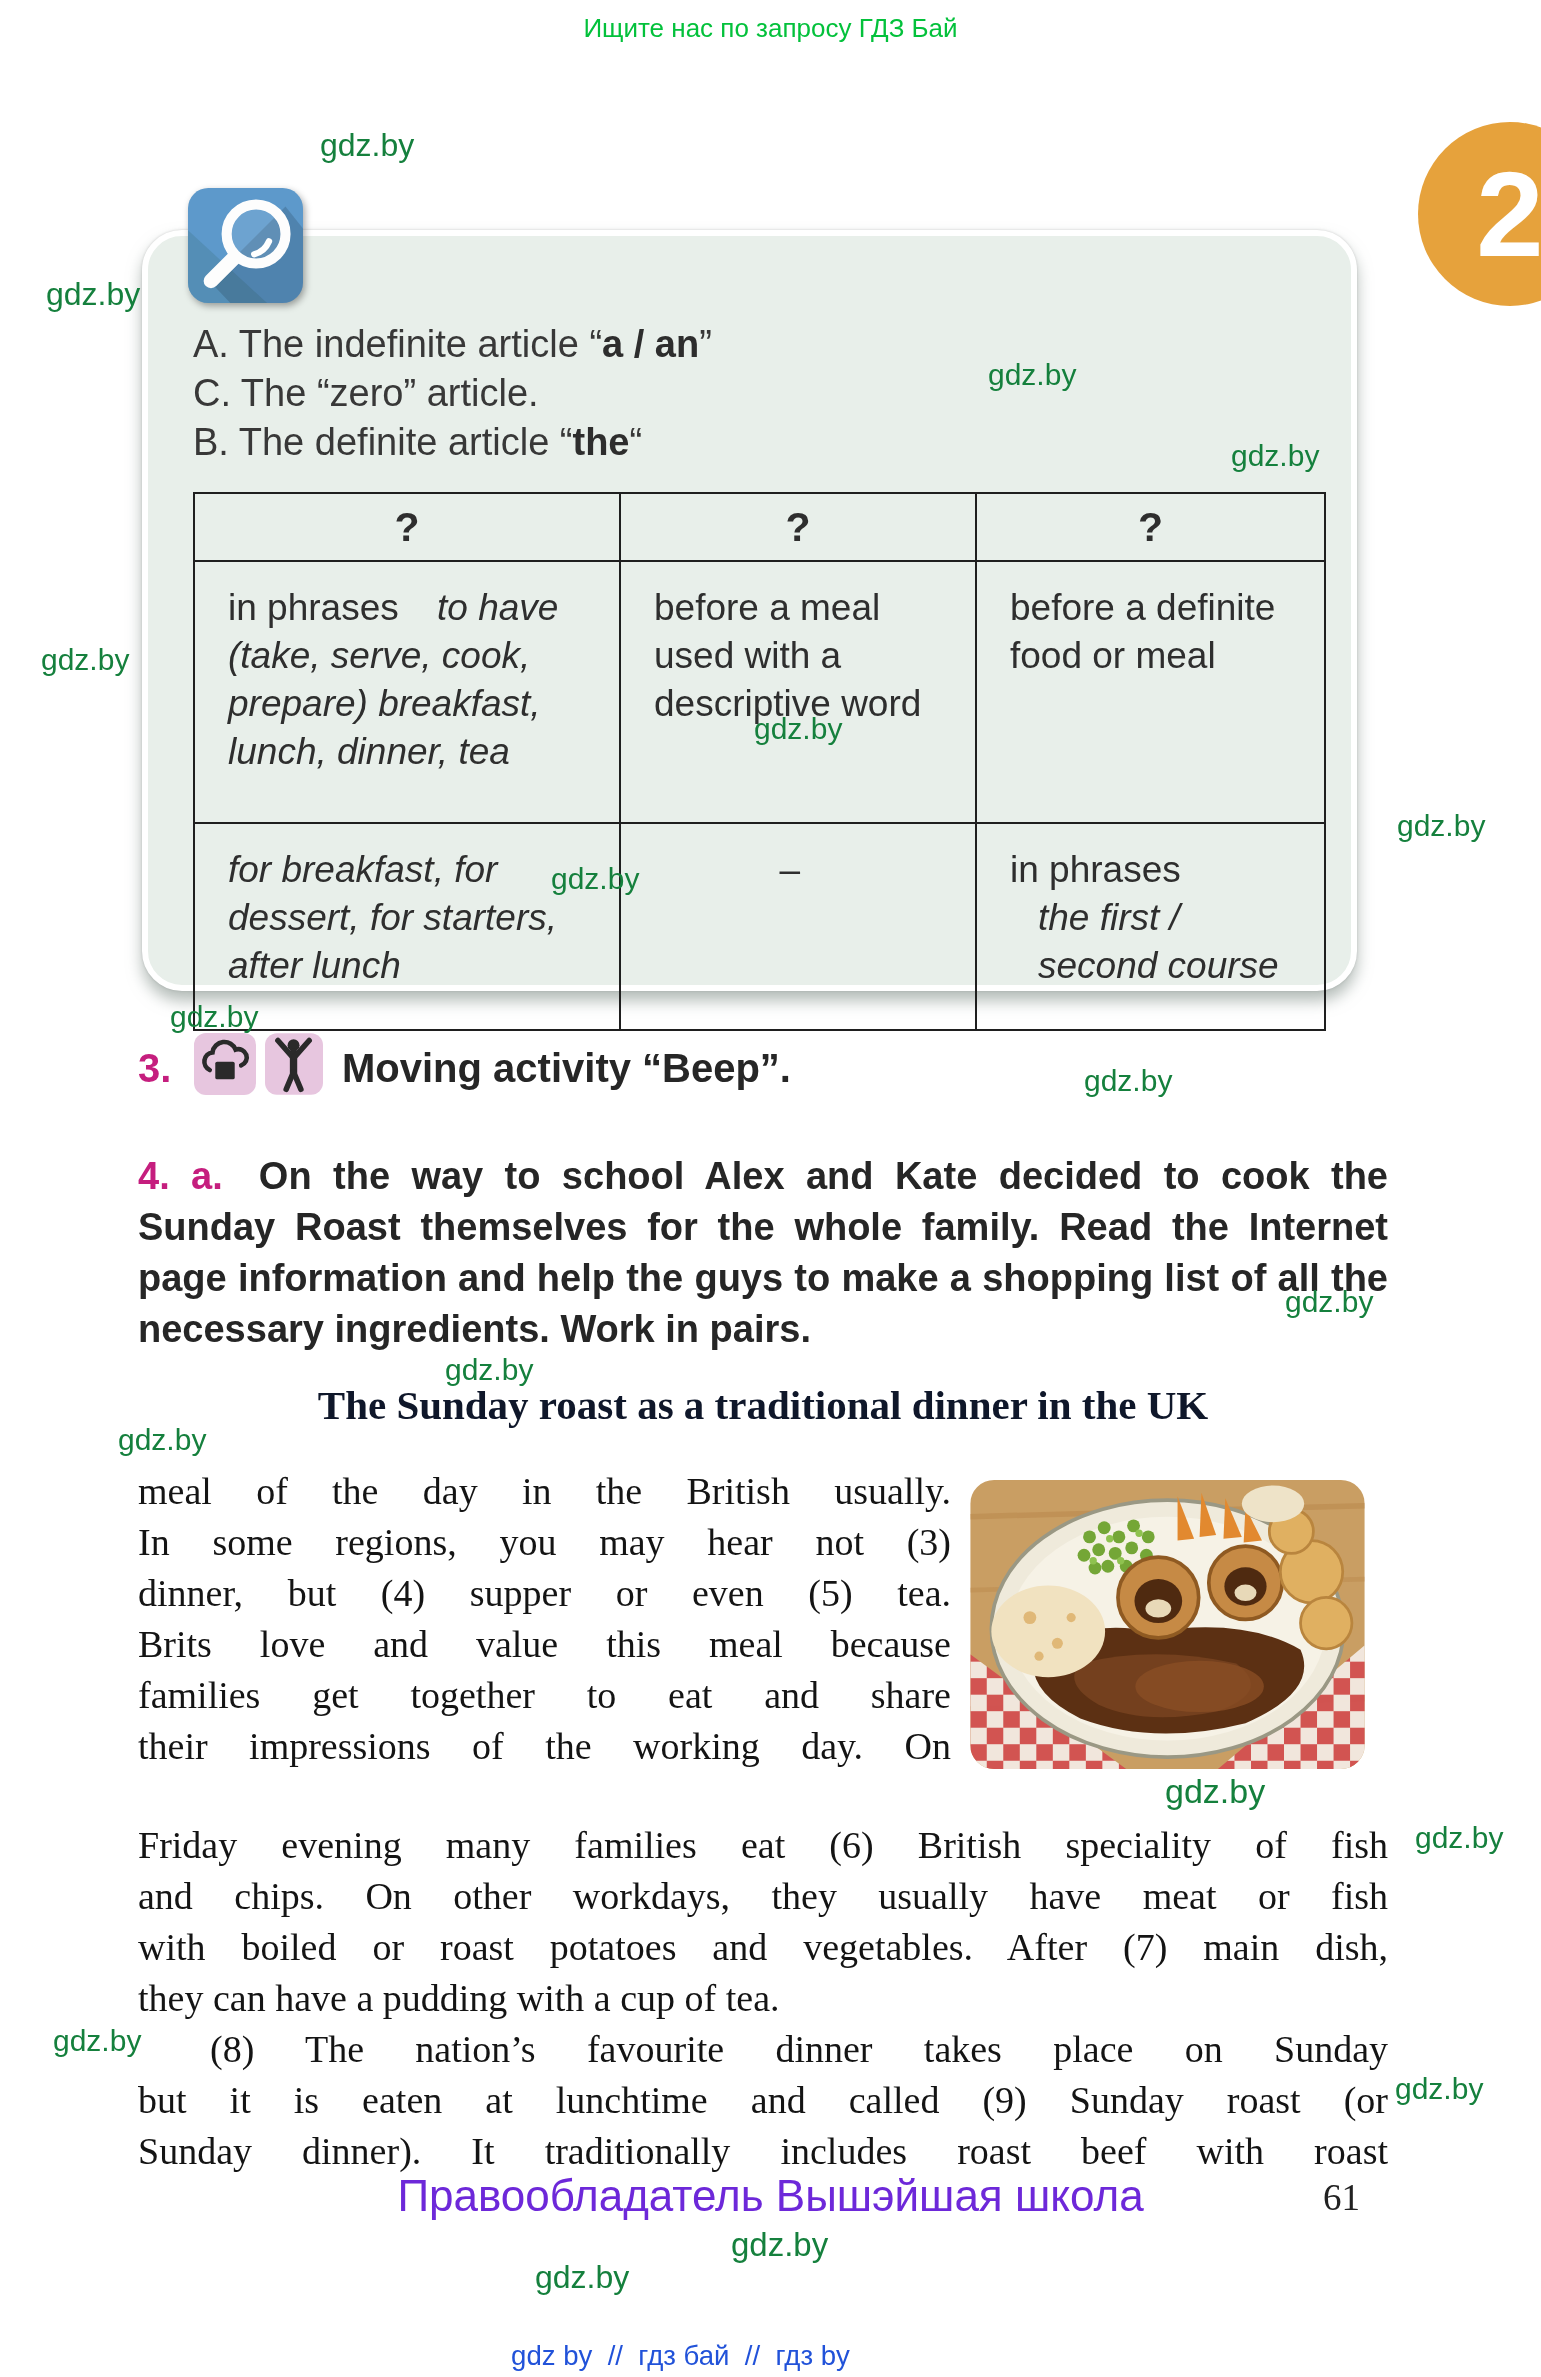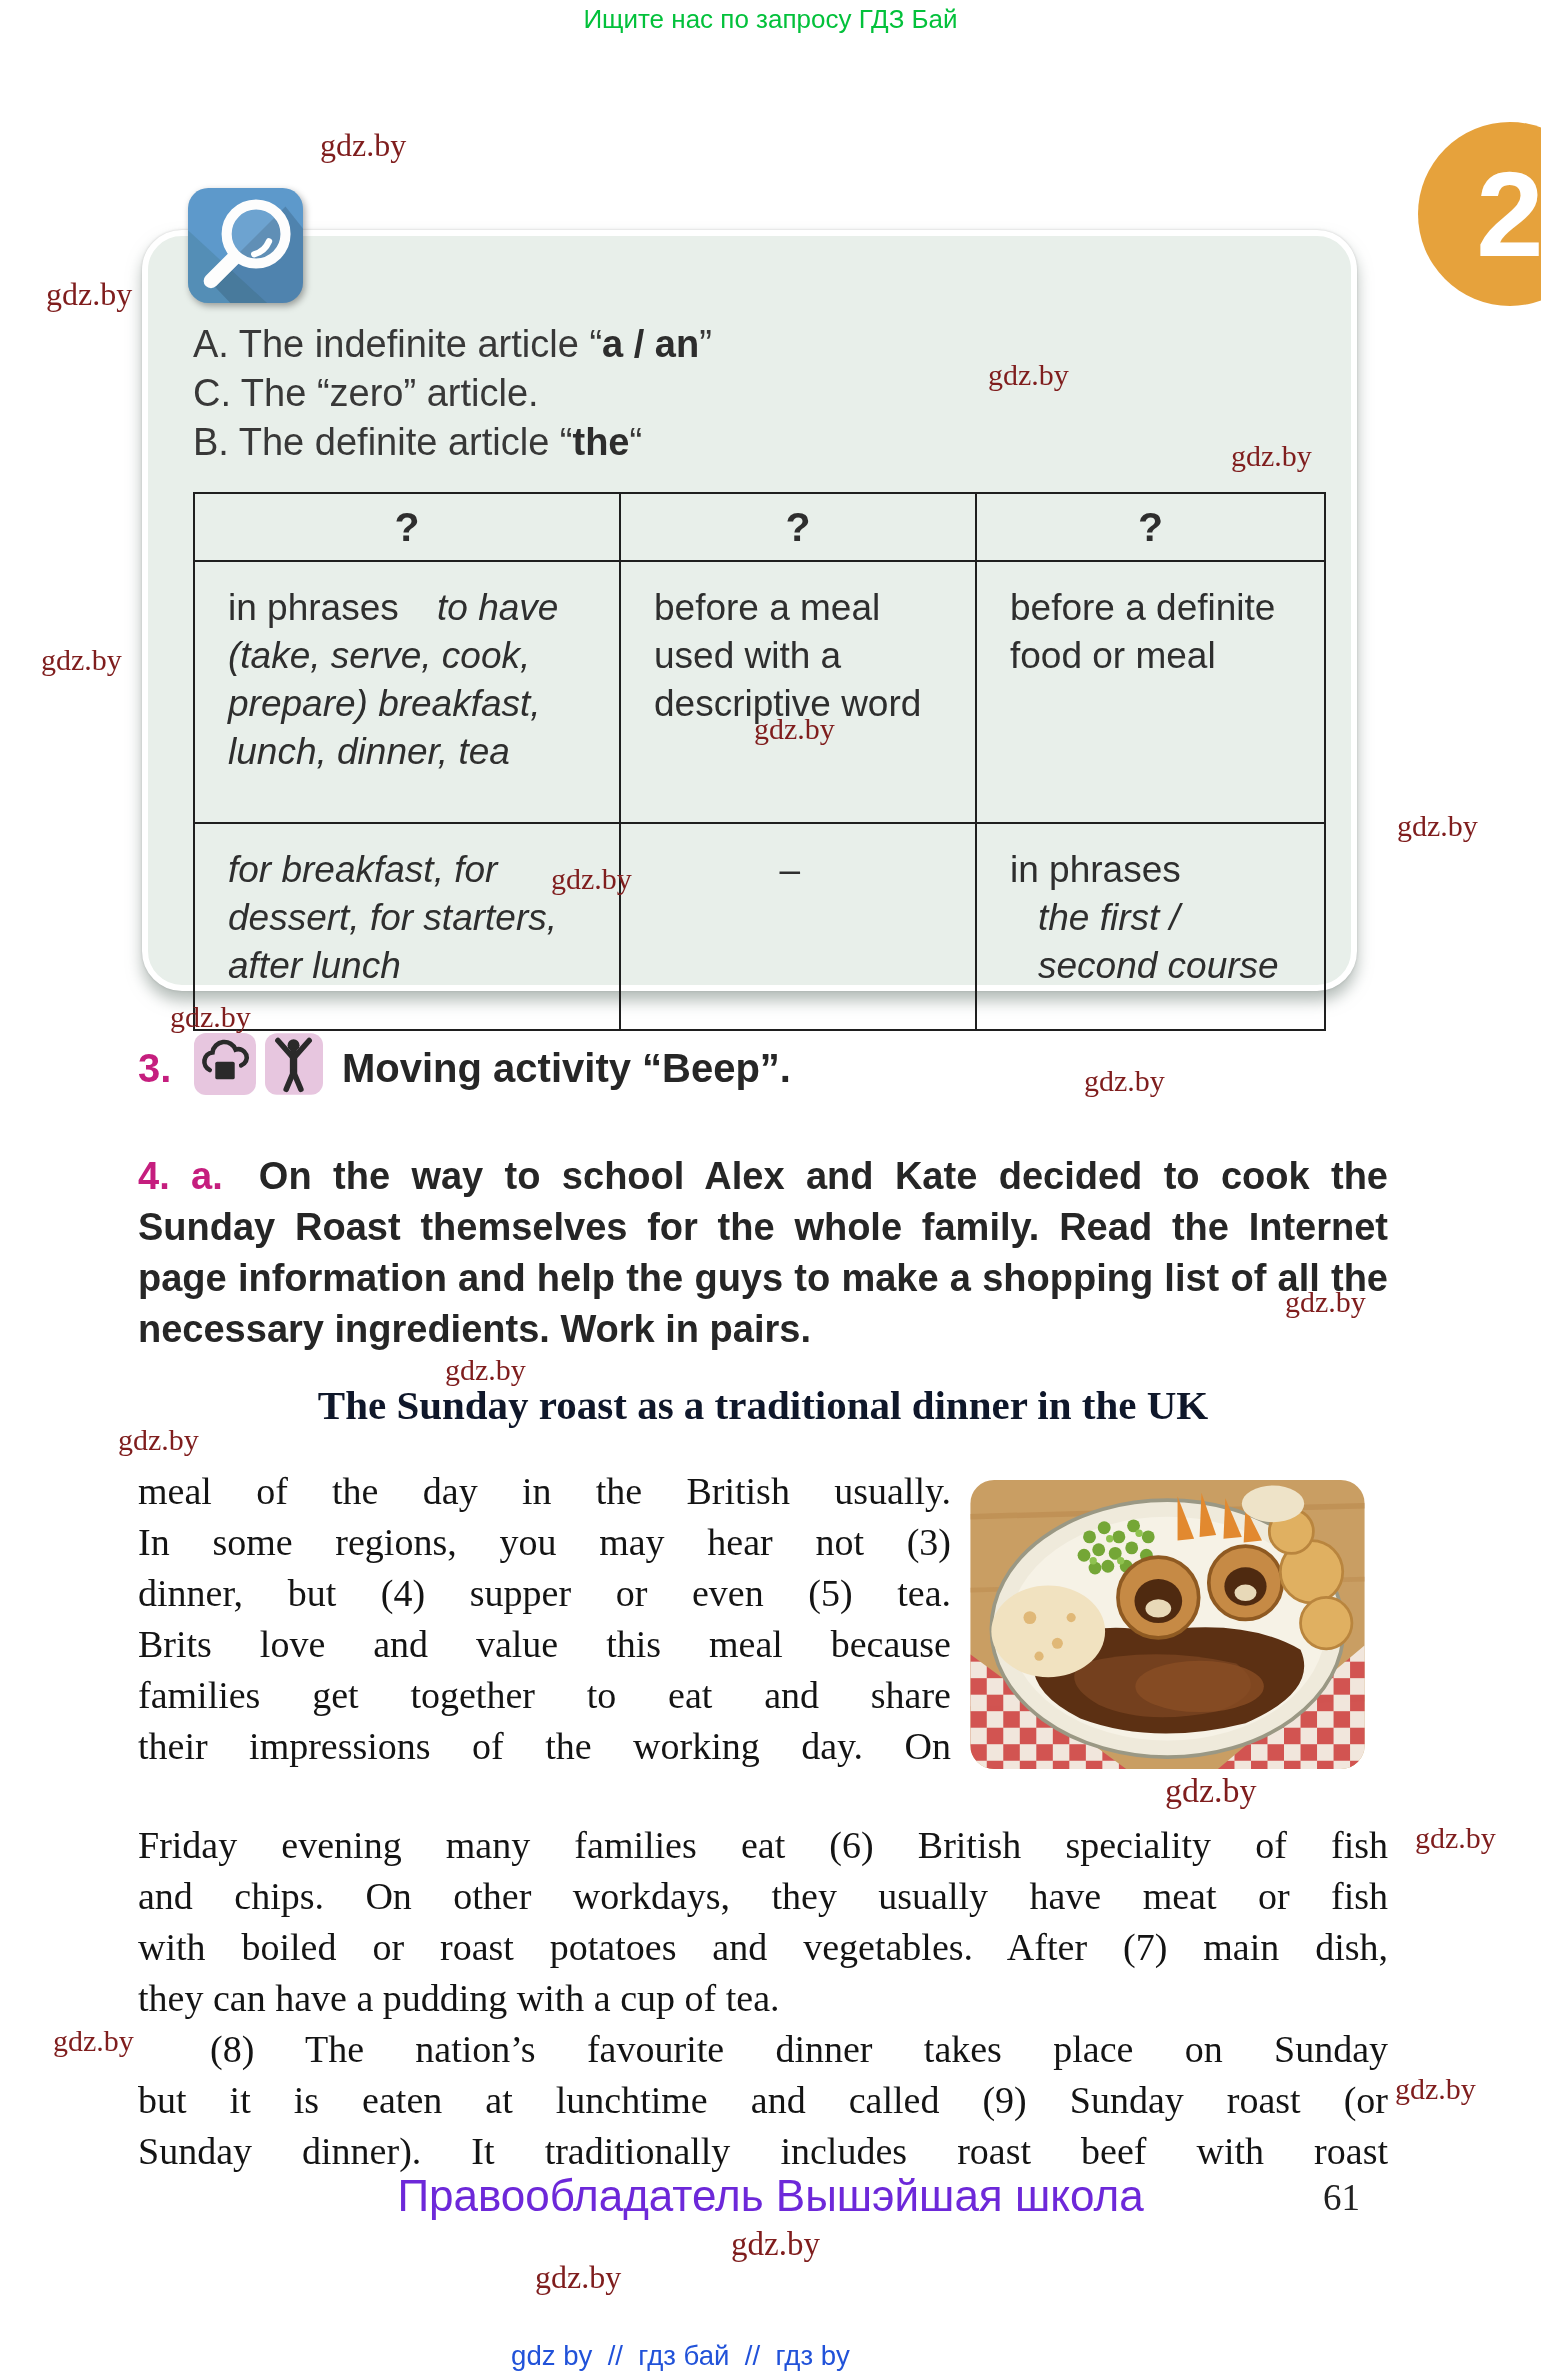--- a/index.html
+++ b/index.html
@@ -1,20 +1,20 @@
 <!DOCTYPE html>
 <html style="font-size:14.7px"><head>
 <meta charset="utf-8">
 <style>
   html,body{margin:0;padding:0;background:#ffffff;}
   .page{position:relative;width:1541px;height:2377px;background:#ffffff;overflow:hidden;
         font-family:"Liberation Sans",sans-serif;}
-  .wm{position:absolute;font-family:Liberation Serif, serif;font-size:30px;color:#7f1d1d;
+  .wm{position:absolute;font-family:Liberation Sans, sans-serif;font-size:30px;color:#15803d;
       white-space:nowrap;z-index:30;}
-  .green-banner{position:absolute;top:4px;left:0;width:100%;text-align:center;
+  .green-banner{position:absolute;top:13px;left:0;width:100%;text-align:center;
       font-size:26px;color:#03C13B;z-index:5;}
   .unit-badge{position:absolute;left:1418px;top:122px;width:184px;height:184px;border-radius:50%;
       background:#E6A23C;z-index:4;display:flex;align-items:center;justify-content:center;}
   .unit-badge span{font-size:121px;font-weight:bold;color:#ffffff;line-height:1;}
   .grammar-box{position:absolute;left:142px;top:230px;width:1215px;height:761px;background:#E8EFEA;
       border:6.4px solid #ffffff;border-radius:40px;box-sizing:border-box;
       box-shadow:0 9.2px 14.7px rgba(120,135,128,0.55), 0 0 2.8px rgba(0,0,0,0.18);z-index:2;}
   .magnifier-wrap{position:absolute;left:188px;top:188px;width:115px;height:115px;z-index:6;
       filter:drop-shadow(2.8px 3.7px 3.7px rgba(0,0,0,0.35));}
   .abc{position:absolute;left:193px;top:320px;z-index:3;font-size:38px;color:#383838;line-height:49px;}

